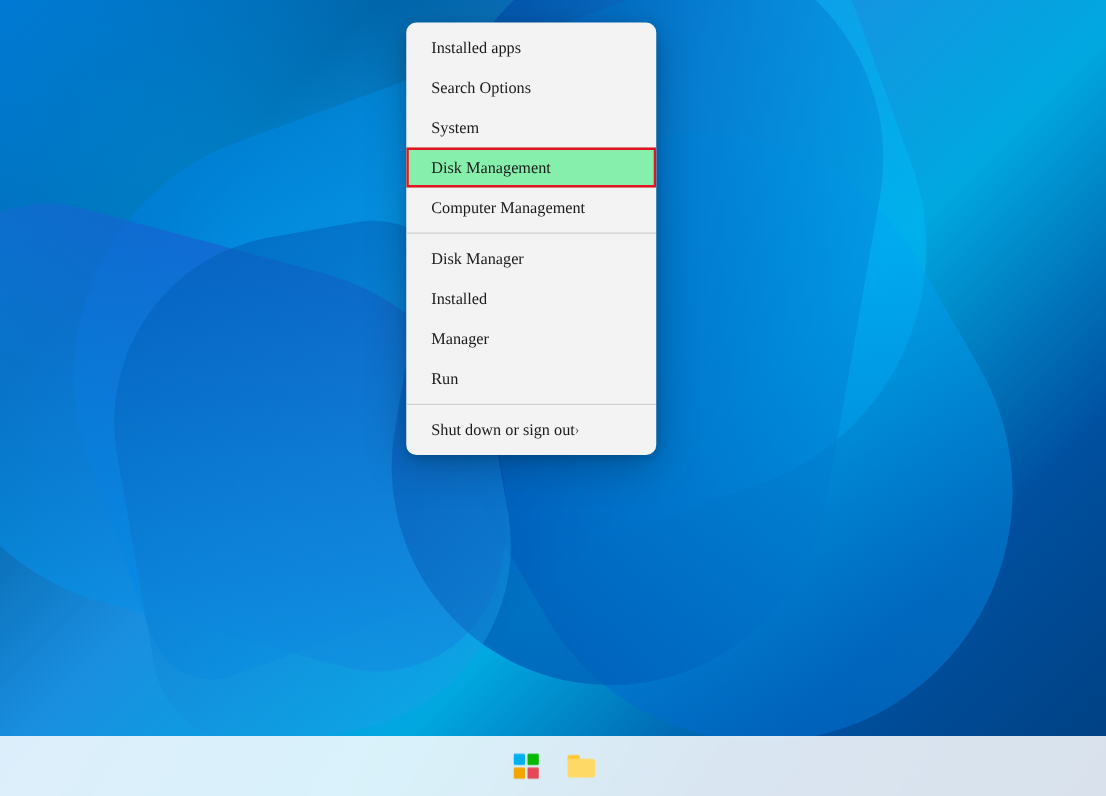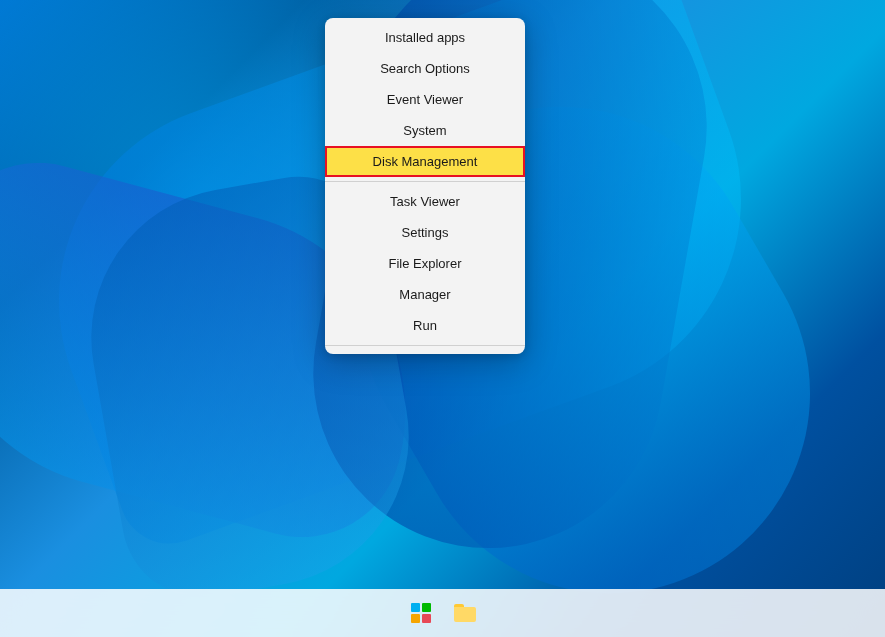--- a/index.html
+++ b/index.html
@@ -148,27 +148,28 @@
 
     .menu-item {
       display: flex;
       align-items: center;
       padding: 8px 20px;
       font-size: 13px;
       color: #1a1a1a;
       cursor: pointer;
       position: relative;
       white-space: nowrap;
-      justify-content: center;
+      justify-content: flex-start;
+      font-family: Liberation Serif, serif;
     }
 
     .menu-item.highlighted {
       outline: 2px solid #e81123;
       outline-offset: -2px;
-      background: #fde047;
+      background: #86efac;
     }
 
     .menu-separator {
       height: 1px;
       background: #d0d0d0;
       margin: 4px 0;
     }
 
     .menu-item-arrow {
       font-size: 11px;
@@ -188,45 +189,46 @@
 </div>
 
 <div class="context-menu" id="context-menu">
 <div class="menu-item">
       <span>Installed apps</span>
     </div>
     <div class="menu-item">
       <span>Search Options</span>
     </div>
     <div class="menu-item">
-      <span>Event Viewer</span>
-    </div>
-    <div class="menu-item">
       <span>System</span>
     </div>
     <div class="menu-item highlighted">
       <span>Disk Management</span>
     </div>
+    <div class="menu-item">
+      <span>Computer Management</span>
+    </div>
     <div class="menu-separator"></div>
     <div class="menu-item">
-      <span>Task Viewer</span>
-    </div>
-    <div class="menu-item">
-      <span>Settings</span>
-    </div>
-    <div class="menu-item">
-      <span>File Explorer</span>
+      <span>Disk Manager</span>
+    </div>
+    <div class="menu-item">
+      <span>Installed</span>
     </div>
     <div class="menu-item">
       <span>Manager</span>
     </div>
     <div class="menu-item">
       <span>Run</span>
     </div>
     <div class="menu-separator"></div>
+    <div class="menu-item">
+      <span>Shut down or sign out</span>
+      <span class="menu-item-arrow">›</span>
+    </div>
   </div>
 
 <div class="taskbar">
   <div class="taskbar-icon">
     <div class="win-logo">
       <div class="win-logo-q1"></div>
       <div class="win-logo-q2"></div>
       <div class="win-logo-q3"></div>
       <div class="win-logo-q4"></div>
     </div>

